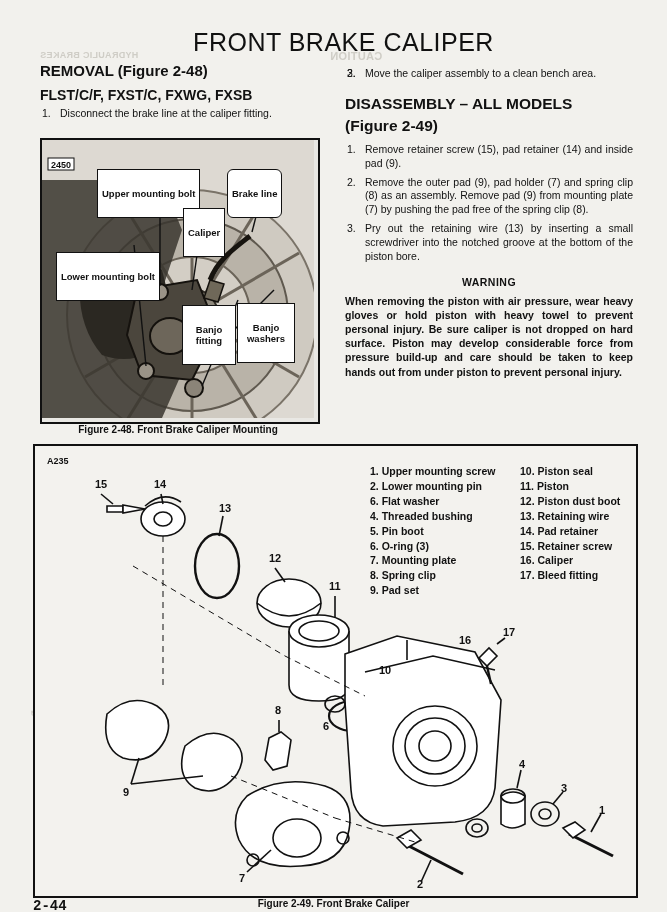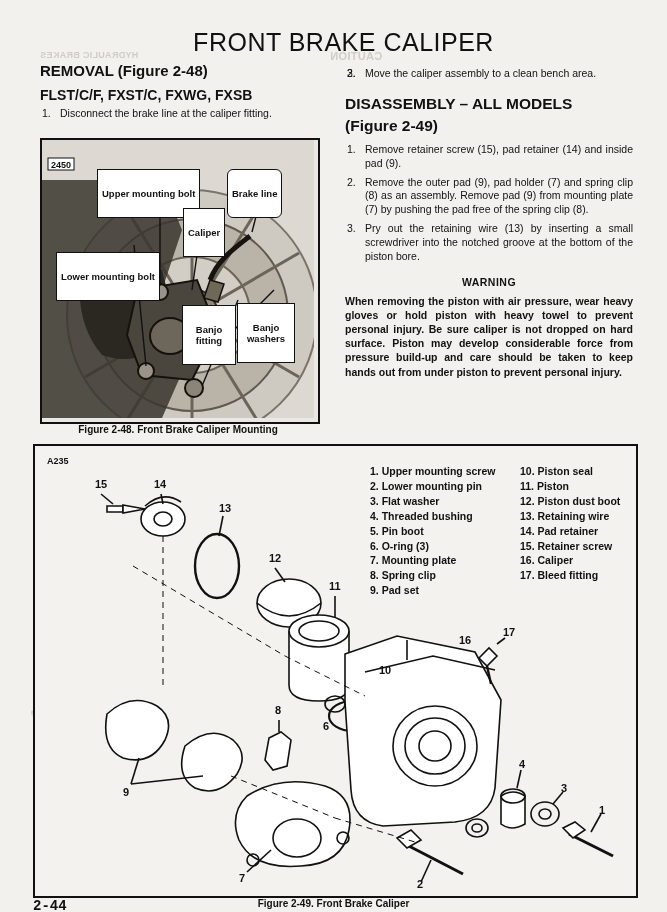--- a/index.html
+++ b/index.html
@@ -303,21 +303,21 @@
     <div class="numlabel" style="left:204px;top:426px;">7</div>
     <div class="numlabel" style="left:382px;top:432px;">2</div>
     <div class="numlabel" style="left:484px;top:312px;">4</div>
     <div class="numlabel" style="left:526px;top:336px;">3</div>
     <div class="numlabel" style="left:564px;top:358px;">1</div>
 
     <div class="partslist">
       <div class="colA">
         <div class="item">1. Upper mounting screw</div>
         <div class="item">2. Lower mounting pin</div>
-        <div class="item">3. Flat washer</div>
+        <div class="item">6. Flat washer</div>
         <div class="item">4. Threaded bushing</div>
         <div class="item">5. Pin boot</div>
         <div class="item">6. O-ring (3)</div>
         <div class="item">7. Mounting plate</div>
         <div class="item">8. Spring clip</div>
         <div class="item">9. Pad set</div>
       </div>
       <div class="colB">
         <div class="item">10. Piston seal</div>
         <div class="item">11. Piston</div>

